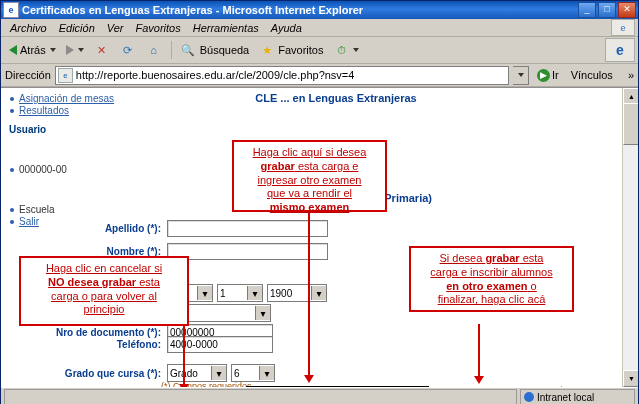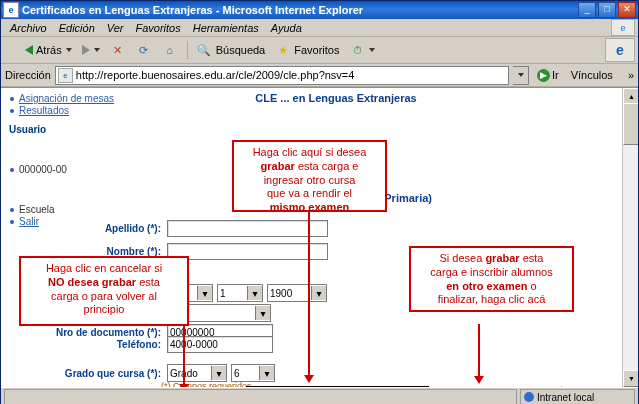--- a/index.html
+++ b/index.html
@@ -51,21 +51,21 @@
   .menubar span{padding:1px 6px;font-size:11px;color:#000;font-style:italic;}
   .menu-right{margin-left:auto;display:flex;align-items:center;padding-right:3px;}
   .ie-logo{
     width:22px;height:15px;background:#eceae4;border:1px solid #b0aca4;
     display:flex;align-items:center;justify-content:center;font-size:9px;color:#2a6fd0;
   }
   
   .toolbar{
     height:26px;display:flex;align-items:center;
     background:#d4d0c8;border-bottom:1px solid #b0aca4;
-    padding-left:20px;gap:2px;
+    padding-left:4px;gap:2px;
   }
   .tb-item{display:flex;align-items:center;gap:3px;padding:2px 4px;font-size:11px;}
   .tb-sep{width:1px;height:18px;background:#b0aca4;margin:0 3px;}
   .arrow-left,.arrow-right{
     width:0;height:0;border-top:5px solid transparent;border-bottom:5px solid transparent;
   }
   .arrow-left{border-right:8px solid #1f8a2f;}
   .arrow-right{border-left:8px solid #8c8c8c;}
   .caret{
     width:0;height:0;border-left:3px solid transparent;border-right:3px solid transparent;
@@ -195,20 +195,21 @@
     width:110px;height:14px;border:1px solid #9a9a9a;
     display:flex;align-items:center;gap:3px;padding-left:3px;
   }
   .globe{width:10px;height:10px;border-radius:50%;background:#2a6fd0;}
   
   .callout{
     position:absolute;background:#fff;border:2px solid #d00000;
     color:#c00000;font-size:11px;text-align:center;
     padding:4px 14px;box-sizing:border-box;line-height:1.25;
     z-index:40;
+    text-decoration:underline;
   }
   .callout b{font-weight:bold;}
   .arrow-line{position:absolute;background:#d00000;z-index:39;}
   .arrow-head{
     position:absolute;width:0;height:0;z-index:39;
   }
   .ah-down{border-left:5px solid transparent;border-right:5px solid transparent;border-top:8px solid #d00000;}
 </style>
 </head>
 <body>
@@ -380,21 +381,21 @@
 
     <div class="arrow-line" style="left:182px;top:238px;width:2px;height:62px;"></div>
     <div class="arrow-head ah-down" style="left:178px;top:296px;"></div>
 
     <div class="arrow-line" style="left:477px;top:236px;width:2px;height:56px;"></div>
     <div class="arrow-head ah-down" style="left:473px;top:288px;"></div>
 
     <div class="callout" style="left:231px;top:52px;width:155px;height:72px;">
       <div>Haga clic aquí si desea</div>
       <div><b>grabar</b><span> esta carga e</span></div>
-      <div>ingresar otro cursa</div>
+      <div>ingresar otro examen</div>
       <div>que va a rendir el</div>
       <div><b>mismo examen</b></div>
     </div>
 
     <div class="callout" style="left:18px;top:168px;width:170px;height:70px;">
       <div>Haga clic en cancelar si</div>
       <div><b>NO desea grabar</b><span> esta</span></div>
       <div>carga o para volver al</div>
       <div>principio</div>
     </div>

